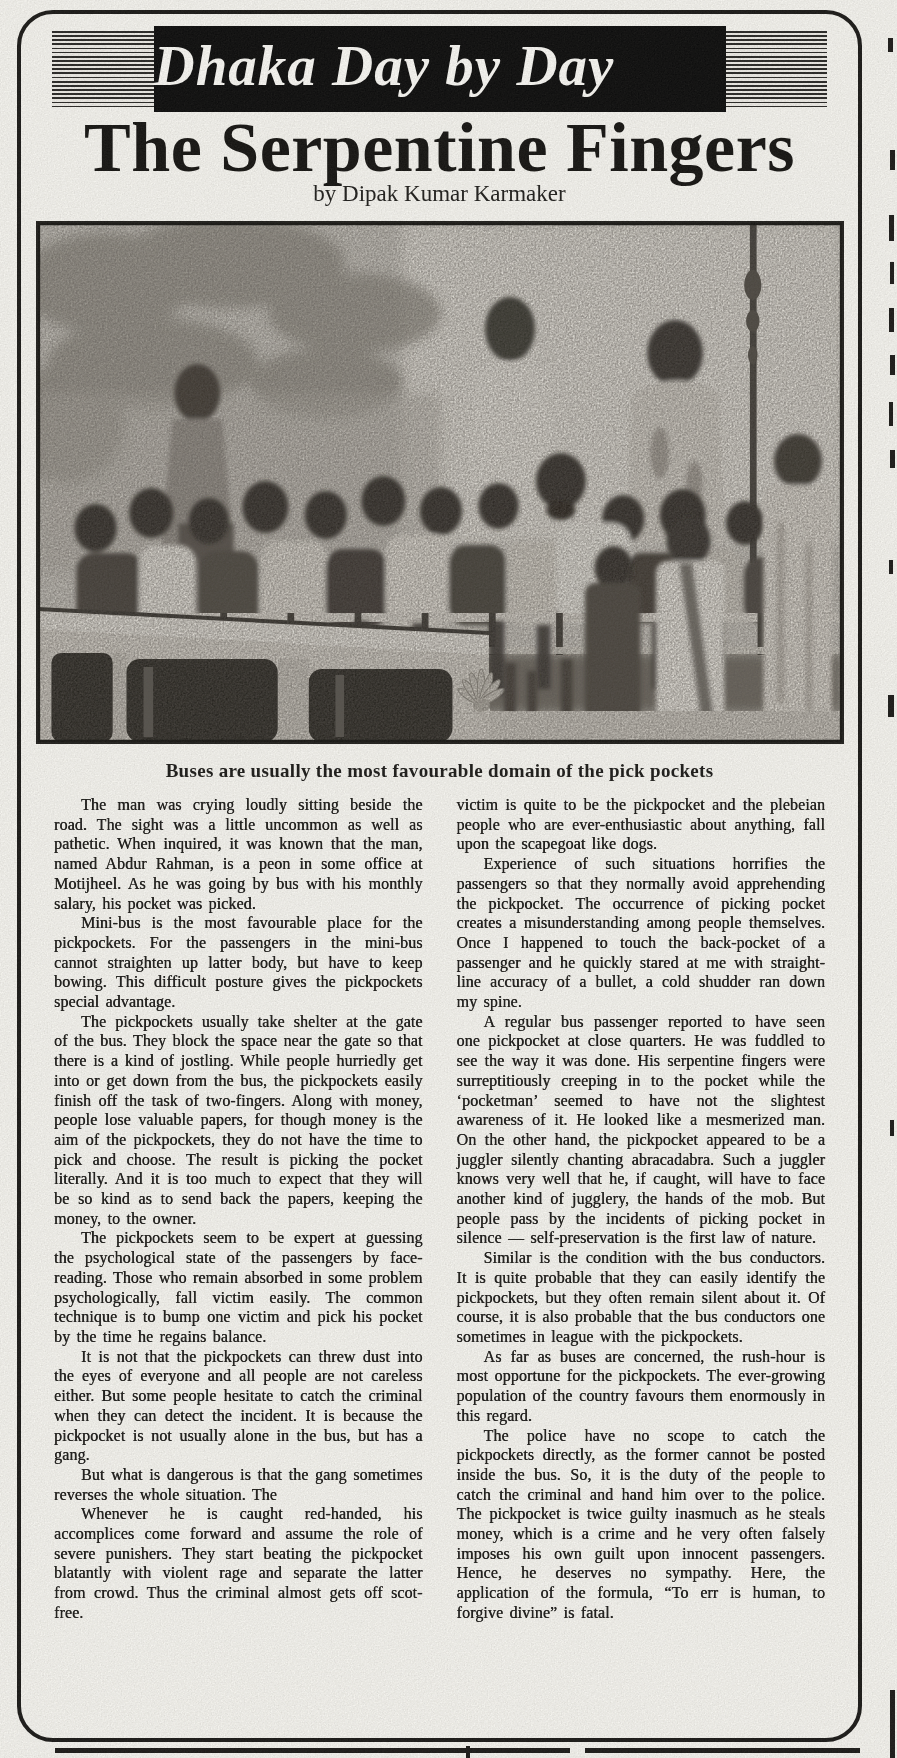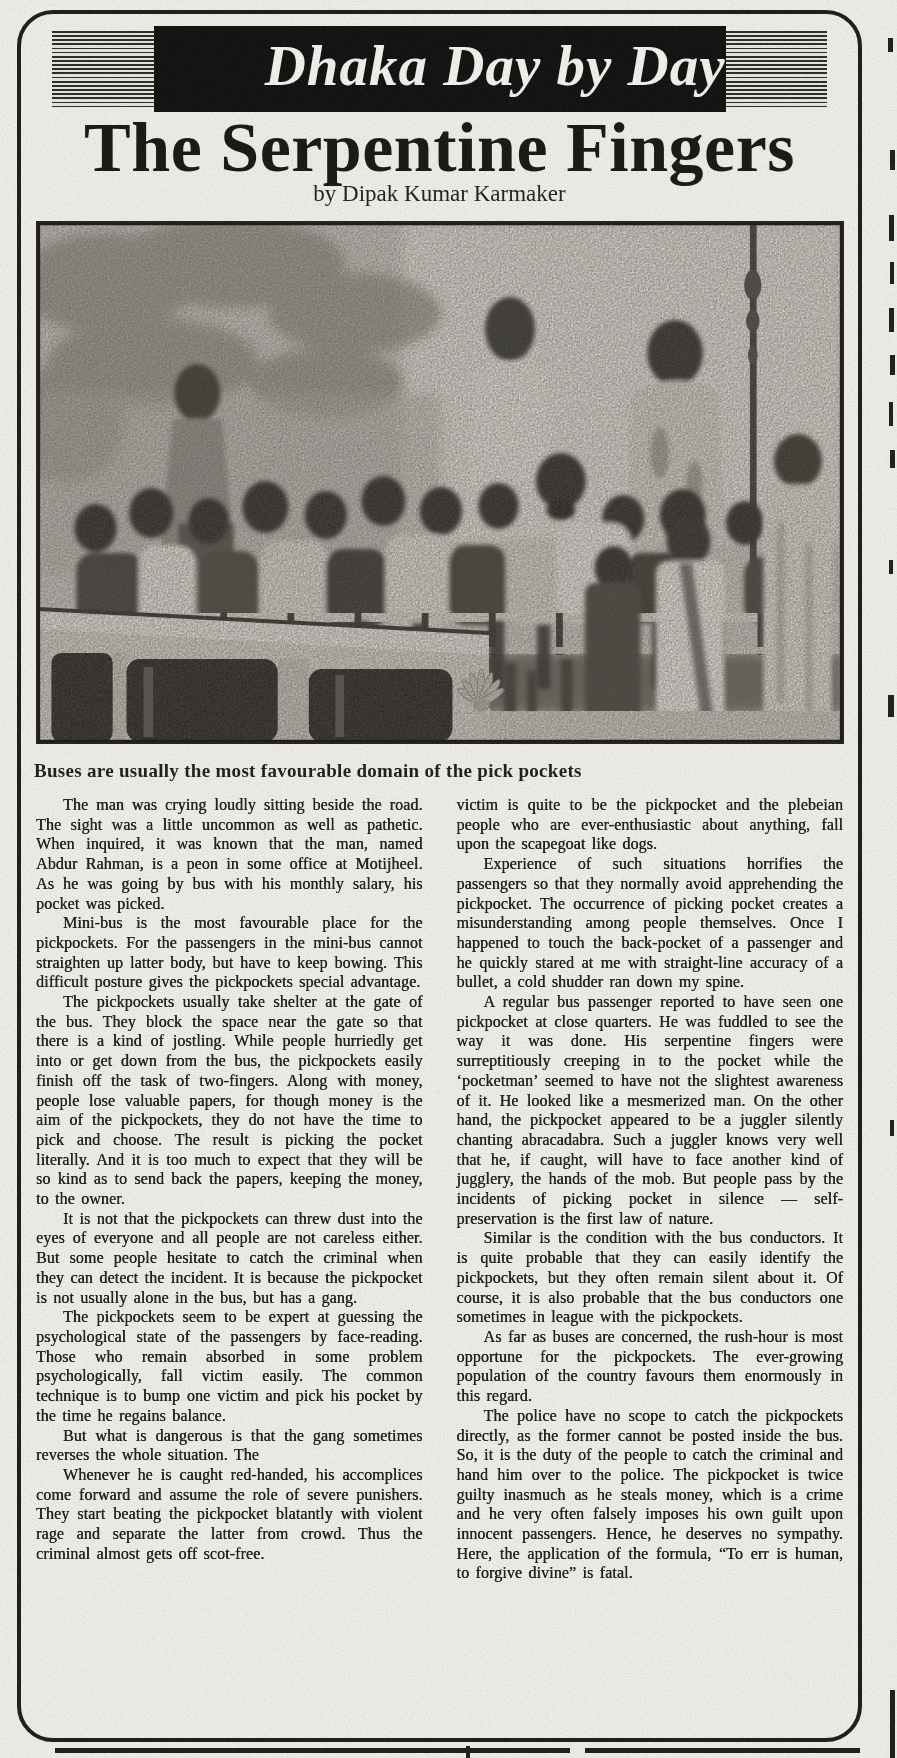--- a/index.html
+++ b/index.html
@@ -13,38 +13,38 @@
     border:4px solid #1c1b19; border-radius:36px; box-sizing:border-box;
     padding:0 13px;
   }
   
   .masthead{display:flex; align-items:stretch; margin:12px 18px 0; height:86px;}
   .stripes{
     flex:1; margin:5px 0;
     background:repeating-linear-gradient(180deg,#2b2a28 0px,#2b2a28 1.7px,#eceae5 1.7px,#eceae5 4.15px);
   }
   .banner{
-    width:572px; background:#0f0f0f; display:flex; align-items:center; justify-content:flex-end;
+    width:572px; background:#0f0f0f; display:flex; align-items:center; justify-content:flex-start;
   }
   .banner span{
     color:#f7f6f2; font-style:italic; font-weight:bold; font-size:57px;
     letter-spacing:1px; padding-bottom:8px; white-space:nowrap;
   }
   
   .headline{
     margin:8px 0 0; text-align:center; font-size:70px; line-height:56px;
     font-weight:bold; letter-spacing:0.5px; color:#171614;
   }
   .byline{ margin-top:5px; text-align:center; font-size:23px; font-weight:normal; color:#22211f;}
   
   figure.photo{ margin:14px auto 0; width:804px; height:519px; border:2px solid #22211e; background:#d3d0c8; position:relative;}
   figure.photo svg{display:block; width:100%; height:100%;}
-  .caption{ margin-top:16px; text-align:left; font-size:19px; font-weight:bold; color:#1e1d1b; letter-spacing:0.3px;}
-  
-  .columns{ display:flex; gap:34px; margin:13px 2px 0;}
+  .caption{ margin-top:16px; text-align:center; font-size:19px; font-weight:bold; color:#1e1d1b; letter-spacing:0.3px;}
+  
+  .columns{ display:flex; gap:34px; margin:13px 20px 0;}
   .col{ flex:1; }
   .col p{
     margin:0; font-size:16px; line-height:19.7px; text-align:justify;
     text-indent:27px; word-spacing:2.2px; letter-spacing:0.1px;
     text-shadow:0.35px 0 0 currentColor;
   }
   .col p.no-indent{ text-indent:0; }
   
   .artifact{ position:absolute; background:#1d1c1a; }
   .grain-overlay{ position:absolute; left:0; top:0; width:897px; height:1758px; pointer-events:none; opacity:.16;}
@@ -235,22 +235,22 @@
       </svg>
     </figure>
 
     <div class="caption">Buses are usually the most favourable domain of the pick pockets</div>
 
     <div class="columns">
       <div class="col">
         <p>The man was crying loudly sitting beside the road. The sight was a little uncommon as well as pathetic. When inquired, it was known that the man, named Abdur Rahman, is a peon in some office at Motijheel. As he was going by bus with his monthly salary, his pocket was picked.</p>
         <p>Mini-bus is the most favourable place for the pickpockets. For the passengers in the mini-bus cannot straighten up latter body, but have to keep bowing. This difficult posture gives the pickpockets special advantage.</p>
         <p>The pickpockets usually take shelter at the gate of the bus. They block the space near the gate so that there is a kind of jostling. While people hurriedly get into or get down from the bus, the pickpockets easily finish off the task of two-fingers. Along with money, people lose valuable papers, for though money is the aim of the pickpockets, they do not have the time to pick and choose. The result is picking the pocket literally. And it is too much to expect that they will be so kind as to send back the papers, keeping the money, to the owner.</p>
+        <p>The pickpockets seem to be expert at guessing the psychological state of the passengers by face-reading. Those who remain absorbed in some problem psychologically, fall victim easily. The common technique is to bump one victim and pick his pocket by the time he regains balance.</p>
         <p>It is not that the pickpockets can threw dust into the eyes of everyone and all people are not careless either. But some people hesitate to catch the criminal when they can detect the incident. It is because the pickpocket is not usually alone in the bus, but has a gang.</p>
-        <p>The pickpockets seem to be expert at guessing the psychological state of the passengers by face-reading. Those who remain absorbed in some problem psychologically, fall victim easily. The common technique is to bump one victim and pick his pocket by the time he regains balance.</p>
         <p>But what is dangerous is that the gang sometimes reverses the whole situation. The</p>
         <p>Whenever he is caught red-handed, his accomplices come forward and assume the role of severe punishers. They start beating the pickpocket blatantly with violent rage and separate the latter from crowd. Thus the criminal almost gets off scot-free.</p>
       </div>
       <div class="col">
         <p class="no-indent">victim is quite to be the pickpocket and the plebeian people who are ever-enthusiastic about anything, fall upon the scapegoat like dogs.</p>
         <p>Experience of such situations horrifies the passengers so that they normally avoid apprehending the pickpocket. The occurrence of picking pocket creates a misunderstanding among people themselves. Once I happened to touch the back-pocket of a passenger and he quickly stared at me with straight-line accuracy of a bullet, a cold shudder ran down my spine.</p>
         <p>A regular bus passenger reported to have seen one pickpocket at close quarters. He was fuddled to see the way it was done. His serpentine fingers were surreptitiously creeping in to the pocket while the ‘pocketman’ seemed to have not the slightest awareness of it. He looked like a mesmerized man. On the other hand, the pickpocket appeared to be a juggler silently chanting abracadabra. Such a juggler knows very well that he, if caught, will have to face another kind of jugglery, the hands of the mob. But people pass by the incidents of picking pocket in silence — self-preservation is the first law of nature.</p>
         <p>Similar is the condition with the bus conductors. It is quite probable that they can easily identify the pickpockets, but they often remain silent about it. Of course, it is also probable that the bus conductors one sometimes in league with the pickpockets.</p>
         <p>As far as buses are concerned, the rush-hour is most opportune for the pickpockets. The ever-growing population of the country favours them enormously in this regard.</p>
         <p>The police have no scope to catch the pickpockets directly, as the former cannot be posted inside the bus. So, it is the duty of the people to catch the criminal and hand him over to the police. The pickpocket is twice guilty inasmuch as he steals money, which is a crime and he very often falsely imposes his own guilt upon innocent passengers. Hence, he deserves no sympathy. Here, the application of the formula, “To err is human, to forgive divine” is fatal.</p>

